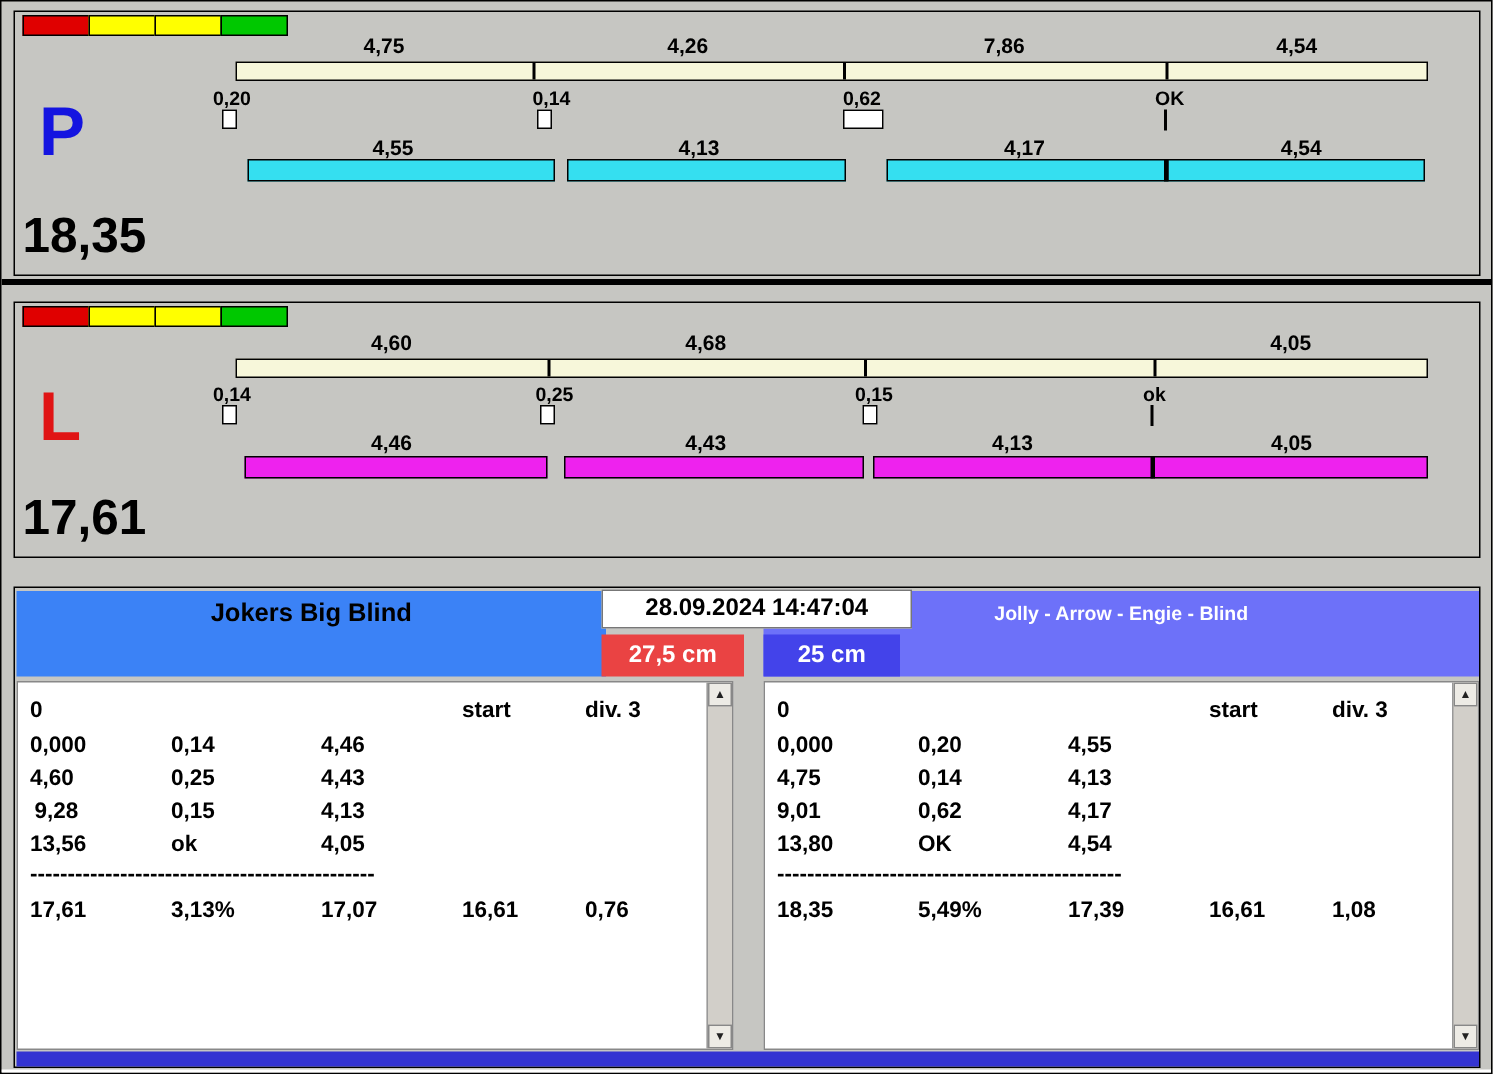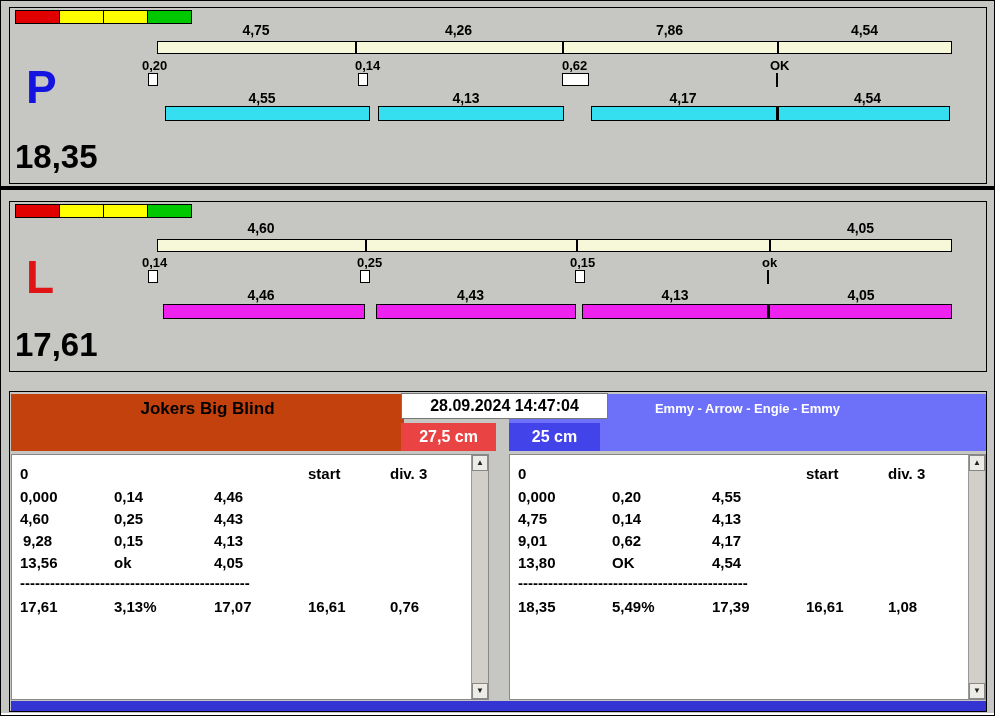--- a/index.html
+++ b/index.html
@@ -26,21 +26,21 @@
   .dogseg { position: absolute; height: 15px; border: 1px solid #000; }
   .cyan { background: #35dff0; }
   .magenta { background: #ee22ee; }
   .segdiv { position: absolute; width: 3px; height: 15px; background: #000; z-index: 2; }
   .lane-total { position: absolute; left: 5px; font-size: 33px; font-weight: bold; color: #000; }
 
   .separator { position: absolute; left: 0; top: 185px; width: 995px; height: 4px; background: #000; }
 
   .footer { position: absolute; left: 8px; top: 390px; width: 978px; height: 321px; border: 1px solid #000; background: #c6c6c2; }
   .team-header { position: absolute; top: 2px; height: 57px; text-align: center; z-index: 1; }
-  .left-team { left: 1px; width: 393px; background: #c2410c; }
+  .left-team { left: 1px; width: 393px; background: #3b82f6; }
   .right-team { left: 499px; width: 477px; background: #6d71f9; }
   .team-name { font-size: 17px; font-weight: bold; padding-top: 5px; color: #000; }
   .team-dogs { font-size: 13px; font-weight: bold; color: #fff; margin-top: 7px; }
   .datetime { position: absolute; left: 391px; top: 1px; width: 207px; height: 26px; background: #fff; border: 1px solid #777;
               font-size: 16px; font-weight: bold; text-align: center; line-height: 24px; z-index: 5; color: #000; }
   .height-box { position: absolute; top: 31px; height: 28px; color: #fff; font-weight: bold; font-size: 16px; text-align: center; line-height: 28px; z-index: 4; }
   .height-box.red { left: 391px; width: 95px; background: #ea4343; }
   .height-box.blue { left: 499px; width: 91px; background: #4343ea; }
 
   .rtable { position: absolute; top: 62px; height: 246px; background: #fff; border: 1px solid #888; font-weight: bold; font-size: 15px; color: #000; }
@@ -110,20 +110,21 @@
   <div class="panel" style="top:200px;height:171px">
     <div class="lights">
       <span class="light red"></span>
       <span class="light yellow"></span>
       <span class="light yellow"></span>
       <span class="light green"></span>
     </div>
     <div class="lane-letter letter-l" style="top:52px">L</div>
 
     <div class="lbl" style="left:147px;top:18px;width:208px">4,60</div>
+    <div class="lbl" style="left:355px;top:18px;width:211px">4,68</div>
     <div class="lbl" style="left:759px;top:18px;width:183px">4,05</div>
 
     <div class="splitbar" style="left:147px;top:37px;width:795px">
       <span class="divider" style="left:207px"></span>
       <span class="divider" style="left:418px"></span>
       <span class="divider" style="left:611px"></span>
     </div>
 
     <div class="lbl sm" style="left:132px;top:53px;width:40px">0,14</div>
     <div class="lbl sm" style="left:347px;top:53px;width:40px">0,25</div>
@@ -149,21 +150,21 @@
     <div class="lane-total" style="top:124px">17,61</div>
   </div>
 
   <div class="footer">
 
     <div class="team-header left-team">
       <div class="team-name">Jokers Big Blind</div>
     </div>
 
     <div class="team-header right-team">
-      <div class="team-dogs">Emmy - Arrow - Engie - Emmy</div>
+      <div class="team-dogs">Jolly - Arrow - Engie - Blind</div>
     </div>
 
     <div class="datetime">28.09.2024 14:47:04</div>
     <div class="height-box red">27,5 cm</div>
     <div class="height-box blue">25 cm</div>
 
     <div class="rtable lt">
       <span class="tc" style="left:8px;top:10px">0</span>
       <span class="tc" style="left:296px;top:10px">start</span>
       <span class="tc" style="left:378px;top:10px">div. 3</span>

